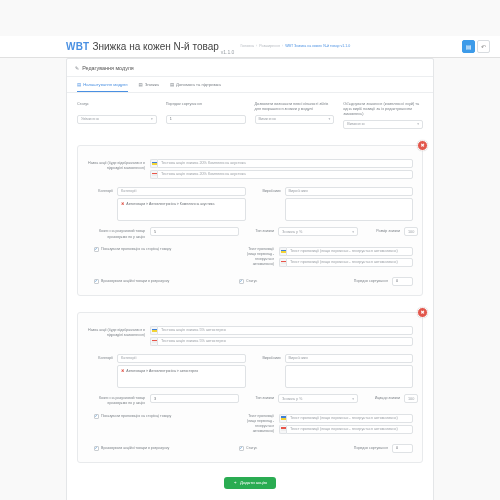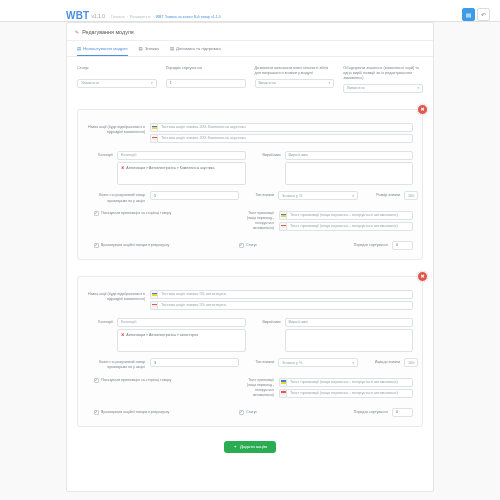--- a/index.html
+++ b/index.html
@@ -11,23 +11,24 @@
     font-size:5px;
     color:#333;
     overflow:hidden;
   }
   .page { width:500px; height:500px; position:relative; }
 
   
   .topbar {
     height:22px; background:#fff;
     border-bottom:1px solid #e0e0e0;
-    display:flex; align-items:flex-end;
+    display:flex; align-items:center;
     padding:0 10px 0 66px;
     position:relative;
+    margin-top:36px;
   }
   .brand { font-size:10px; font-weight:bold; color:#4a90e2; letter-spacing:.2px; }
   .page-title { font-size:10px; color:#444; margin-left:3px; font-weight:400; }
   .version { font-size:5px; color:#9aa0a6; margin-left:2px; align-self:flex-end; margin-bottom:2px; }
   .crumbs { margin-left:6px; display:flex; align-items:flex-end; gap:2px; margin-bottom:2px; }
   .crumbs a { font-size:3.6px; color:#b5bac0; text-decoration:none; }
   .crumbs .sep { font-size:3.6px; color:#ccd0d4; }
   .crumbs a.active { color:#4a90e2; }
   .topbar-actions { margin-left:auto; display:flex; gap:2px; }
   .tb-btn {
@@ -168,20 +169,21 @@
     display:inline-flex; align-items:center; gap:2.5px;
   }
 </style>
 </head>
 <body>
 
 <div class="page">
 
   <div class="topbar">
     <span class="brand">WBT</span>
+    <span class="page-title">Знижка на кожен N-й товар</span>
     <span class="version">v1.1.0</span>
     <div class="crumbs">
       <a>Головна</a>
       <span class="sep">›</span>
       <a>Розширення</a>
       <span class="sep">›</span>
       <a class="active">WBT Знижка на кожен N-й товар v1.1.0</a>
     </div>
     <div class="topbar-actions">
       <div class="tb-btn primary">▤</div>

